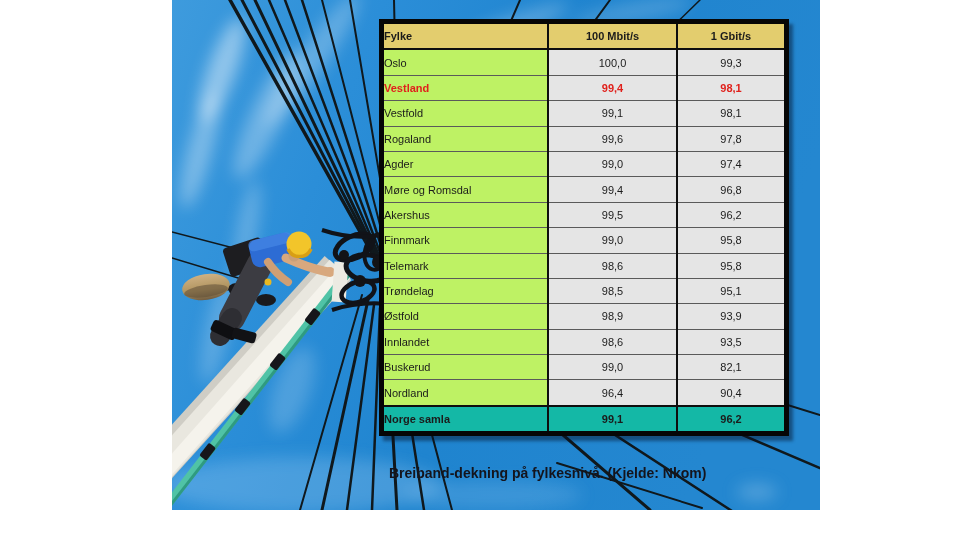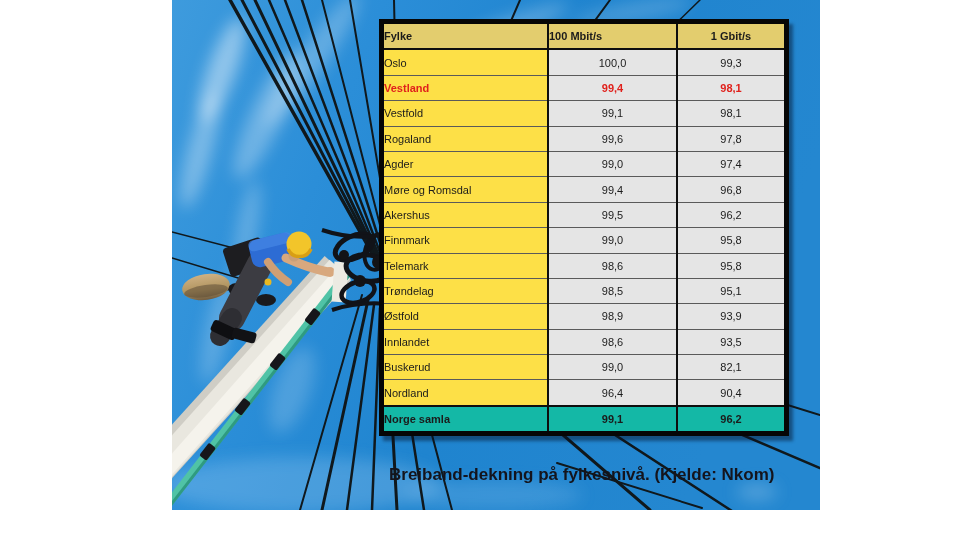--- a/index.html
+++ b/index.html
@@ -22,33 +22,33 @@
     box-shadow:4px 5px 3px rgba(5,15,35,.45);
     font-family:"Liberation Sans", sans-serif;
   }
   .coverage-table th,.coverage-table td{
     height:24.4px;padding:0;font-size:11px;line-height:24px;
     border-top:1px solid #5a5a5a;border-bottom:1px solid #5a5a5a;
     color:#1b1b1b;white-space:nowrap;
   }
   .coverage-table th{background:#e3cd6e;font-weight:700;border-bottom:2px solid #0e0e0e;}
   .h-name,.td-name{width:163px;text-align:left;padding-left:8px;}
-  .h-val{width:127px;text-align:left;}
+  .h-val{width:127px;text-align:center;}
   .h-val2{width:106px;text-align:center;}
   .td-val{text-align:center;}
-  .td-name{background:#fde047;}
+  .td-name{background:#bef264;}
   .td-val{background:#e5e5e5;}
   .coverage-table td:nth-child(2),.coverage-table th:nth-child(2){border-left:2px solid #0e0e0e;}
   .coverage-table td:nth-child(3),.coverage-table th:nth-child(3){border-left:2px solid #0e0e0e;}
   tr.highlight td{color:#e0211c;font-weight:700;}
   tr.total td{background:#14b8a6;font-weight:700;border-top:2px solid #0e0e0e;}
   
   .caption{
     position:absolute;left:389px;top:465px;z-index:3;
-    font-size:17px;font-weight:700;color:#14141c;white-space:nowrap;
+    font-size:14px;font-weight:700;color:#14141c;white-space:nowrap;
     font-family:"Liberation Sans", sans-serif;
   }
 </style>
 </head>
 <body>
 
 <svg class="photo" viewBox="0 0 648 510" xmlns="http://www.w3.org/2000/svg" aria-hidden="true">
   <defs>
     <linearGradient id="skyg" x1="0%" y1="0%" x2="100%" y2="30%">
       <stop offset="0" stop-color="#3e9bdd"></stop>

